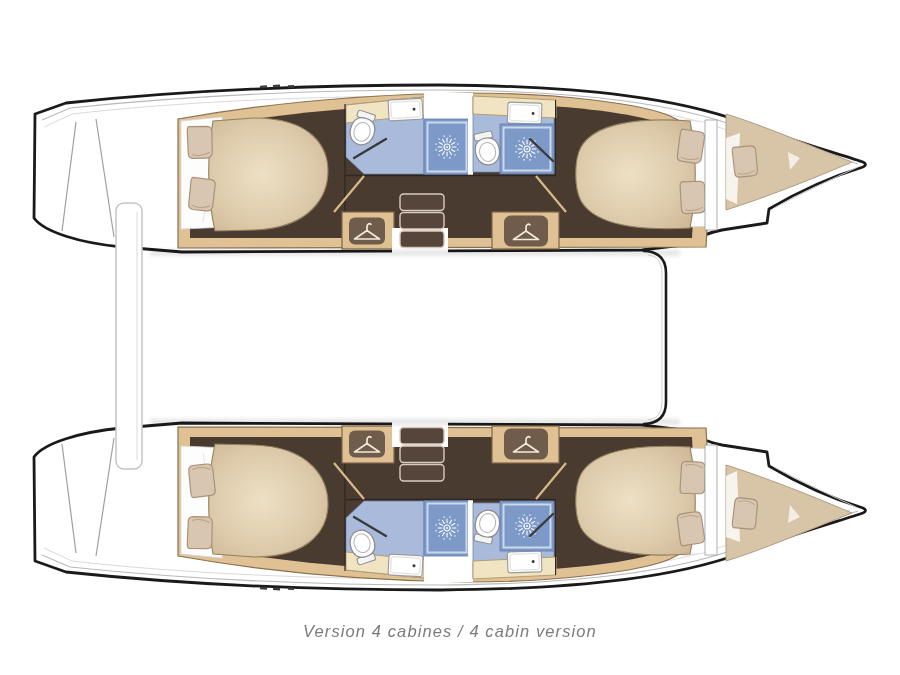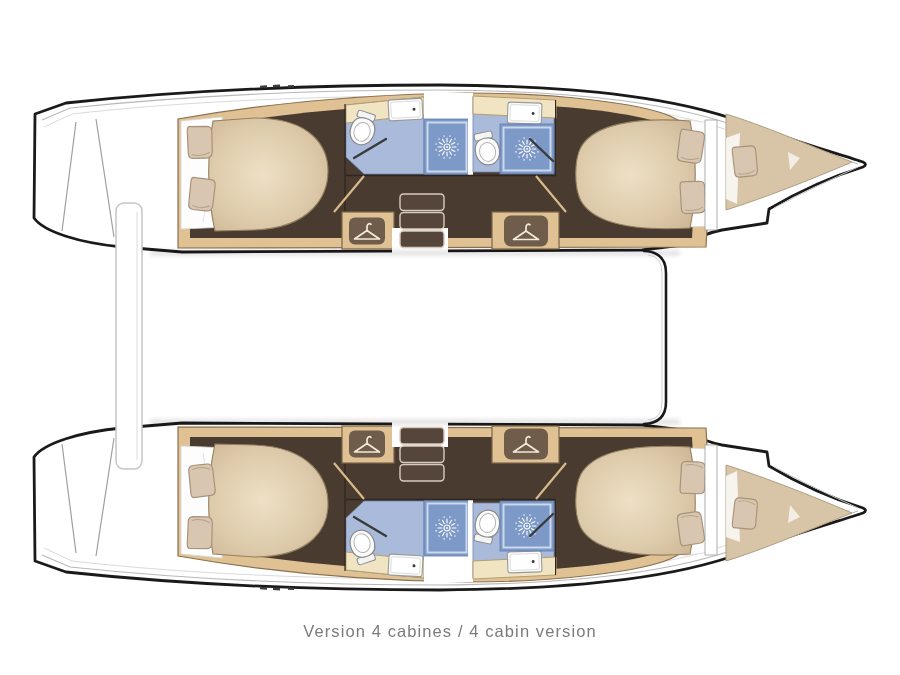--- a/index.html
+++ b/index.html
@@ -1,17 +1,17 @@
 <!DOCTYPE html>
 <html><head>
 <meta charset="utf-8">
 <style>
   html,body{margin:0;padding:0;background:#ffffff;}
   .stage{position:relative;width:900px;height:675px;background:#ffffff;overflow:hidden;
-         font-family:"Liberation Sans",sans-serif;}
+         font-family:"Liberation Sans",sans-serif;font-style:italic;}
   .stage svg{position:absolute;left:0;top:0;}
   .caption{position:absolute;left:0;top:622px;width:100%;text-align:center;
            font-size:16.5px;letter-spacing:1.1px;color:#7b7b7b;
            font-family:"Liberation Sans",sans-serif;}
 </style>
 </head>
 <body>
 
 <div class="stage">
 

